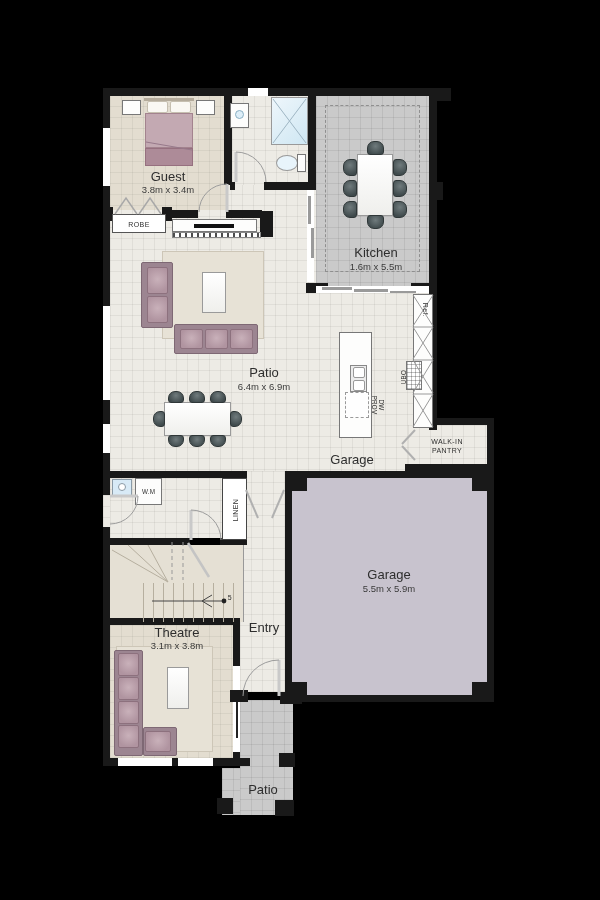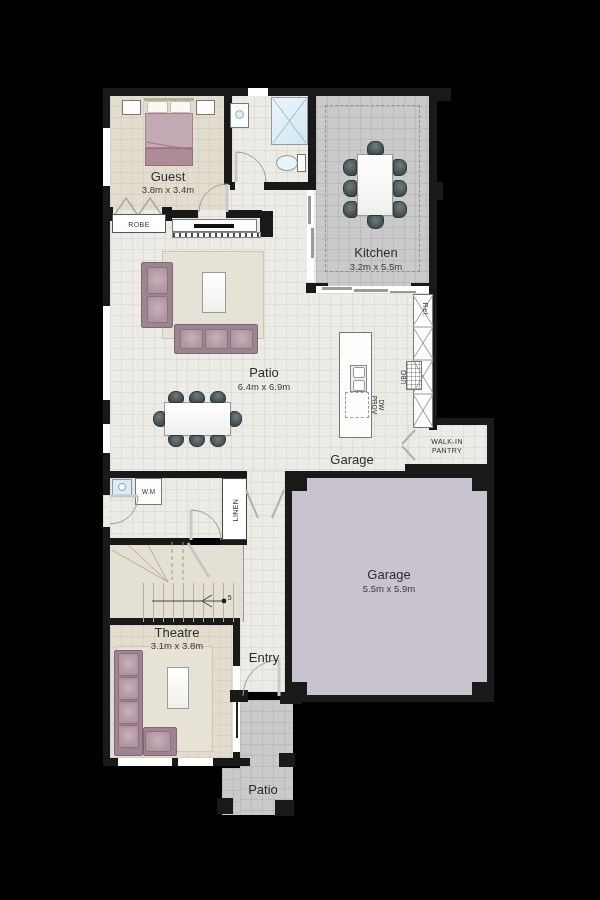--- a/index.html
+++ b/index.html
@@ -256,34 +256,34 @@
       <circle cx="224" cy="601" r="2.4" fill="#222"></circle>
     </g>
 
     <path d="M146,142 L192,150" stroke="#97798a" stroke-width="1" fill="none"></path>
   </svg>
 
   <div class="lbl room-name" style="left:168px;top:176px;">Guest</div>
   <div class="lbl room-dims" style="left:168px;top:189px;">3.8m x 3.4m</div>
 
   <div class="lbl room-name" style="left:376px;top:252px;">Kitchen</div>
-  <div class="lbl room-dims" style="left:376px;top:266px;">3.2m  x 5.5m</div>
+  <div class="lbl room-dims" style="left:376px;top:266px;">1.6m  x 5.5m</div>
 
   <div class="lbl room-name" style="left:264px;top:372px;">Patio</div>
   <div class="lbl room-dims" style="left:264px;top:386px;">6.4m x 6.9m</div>
 
   <div class="lbl room-name" style="left:352px;top:459px;">Garage</div>
 
   <div class="lbl room-name" style="left:389px;top:574px;">Garage</div>
   <div class="lbl room-dims" style="left:389px;top:588px;">5.5m x 5.9m</div>
 
   <div class="lbl room-name" style="left:177px;top:632px;">Theatre</div>
   <div class="lbl room-dims" style="left:177px;top:645px;">3.1m x 3.8m</div>
 
-  <div class="lbl room-name" style="left:264px;top:657px;">Entry</div>
+  <div class="lbl room-name" style="left:264px;top:627px;">Entry</div>
   <div class="lbl room-name" style="left:263px;top:789px;">Patio</div>
 
   <div class="lbl tiny" style="left:139px;top:224px;">ROBE</div>
   <div class="lbl tiny2" style="left:148.5px;top:491px;">W.M</div>
   <div class="lbl tiny rotm90" style="left:234.5px;top:510px;">LINEN</div>
   <div class="lbl tiny rot90" style="left:425px;top:310px;">Ref.</div>
   <div class="lbl tiny2 rotm90" style="left:403px;top:377px;">UBO</div>
   <div class="lbl tiny2 rot90" style="left:378px;top:405px;line-height:1.15;">
     <span style="display:block;">DW</span>
     <span style="display:block;">PROV</span>

